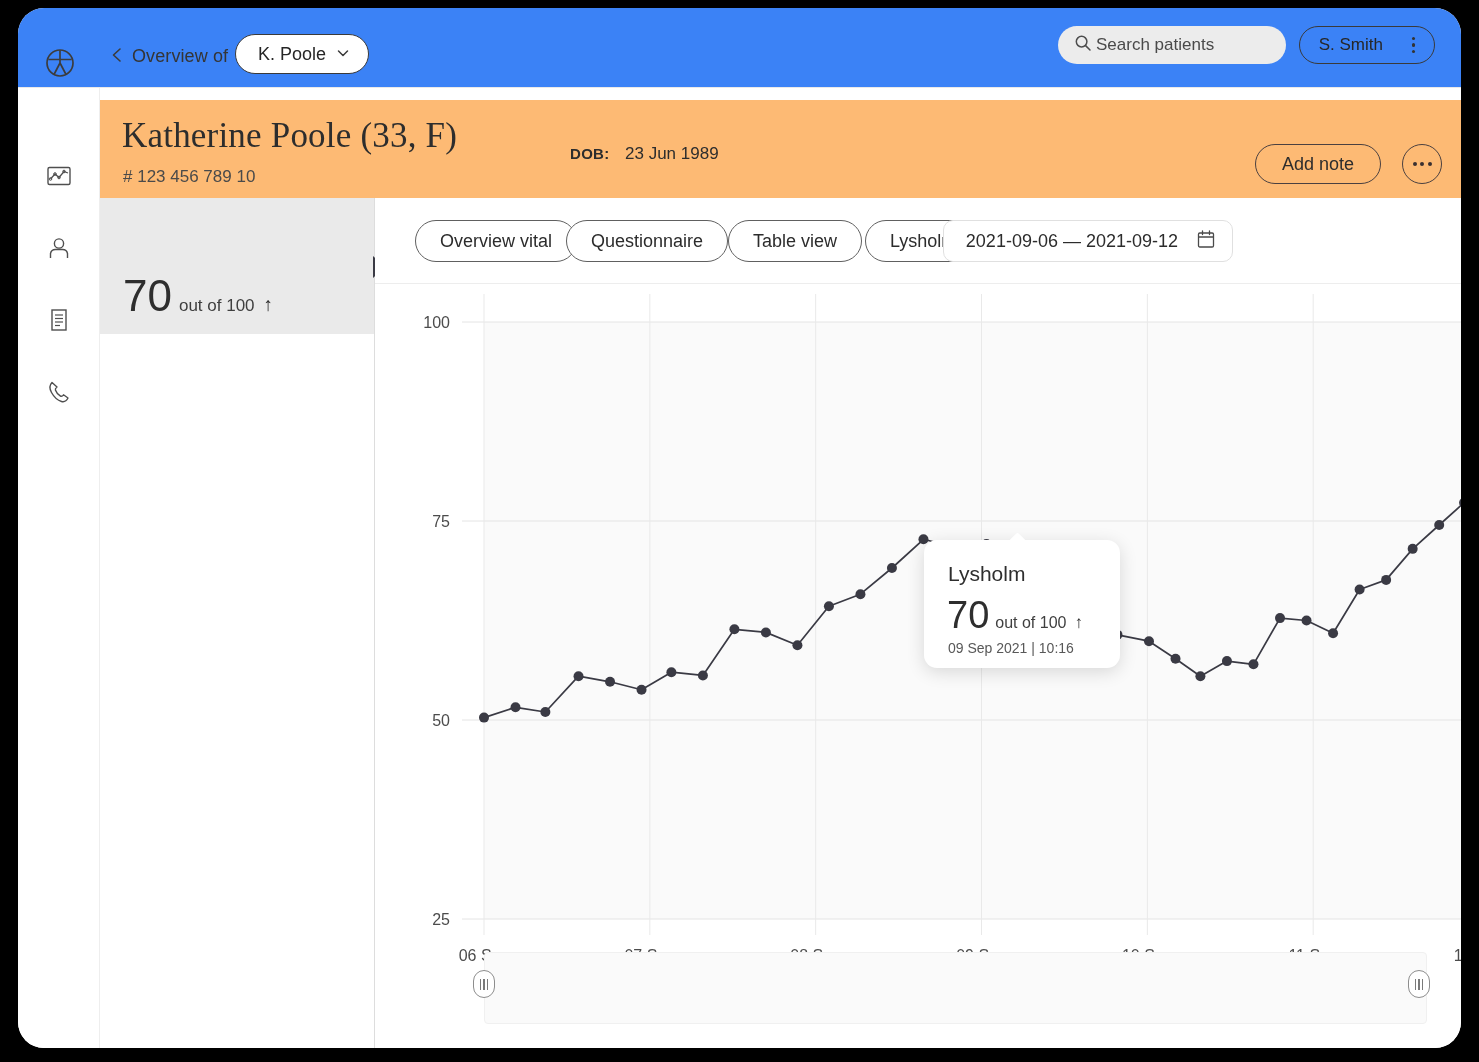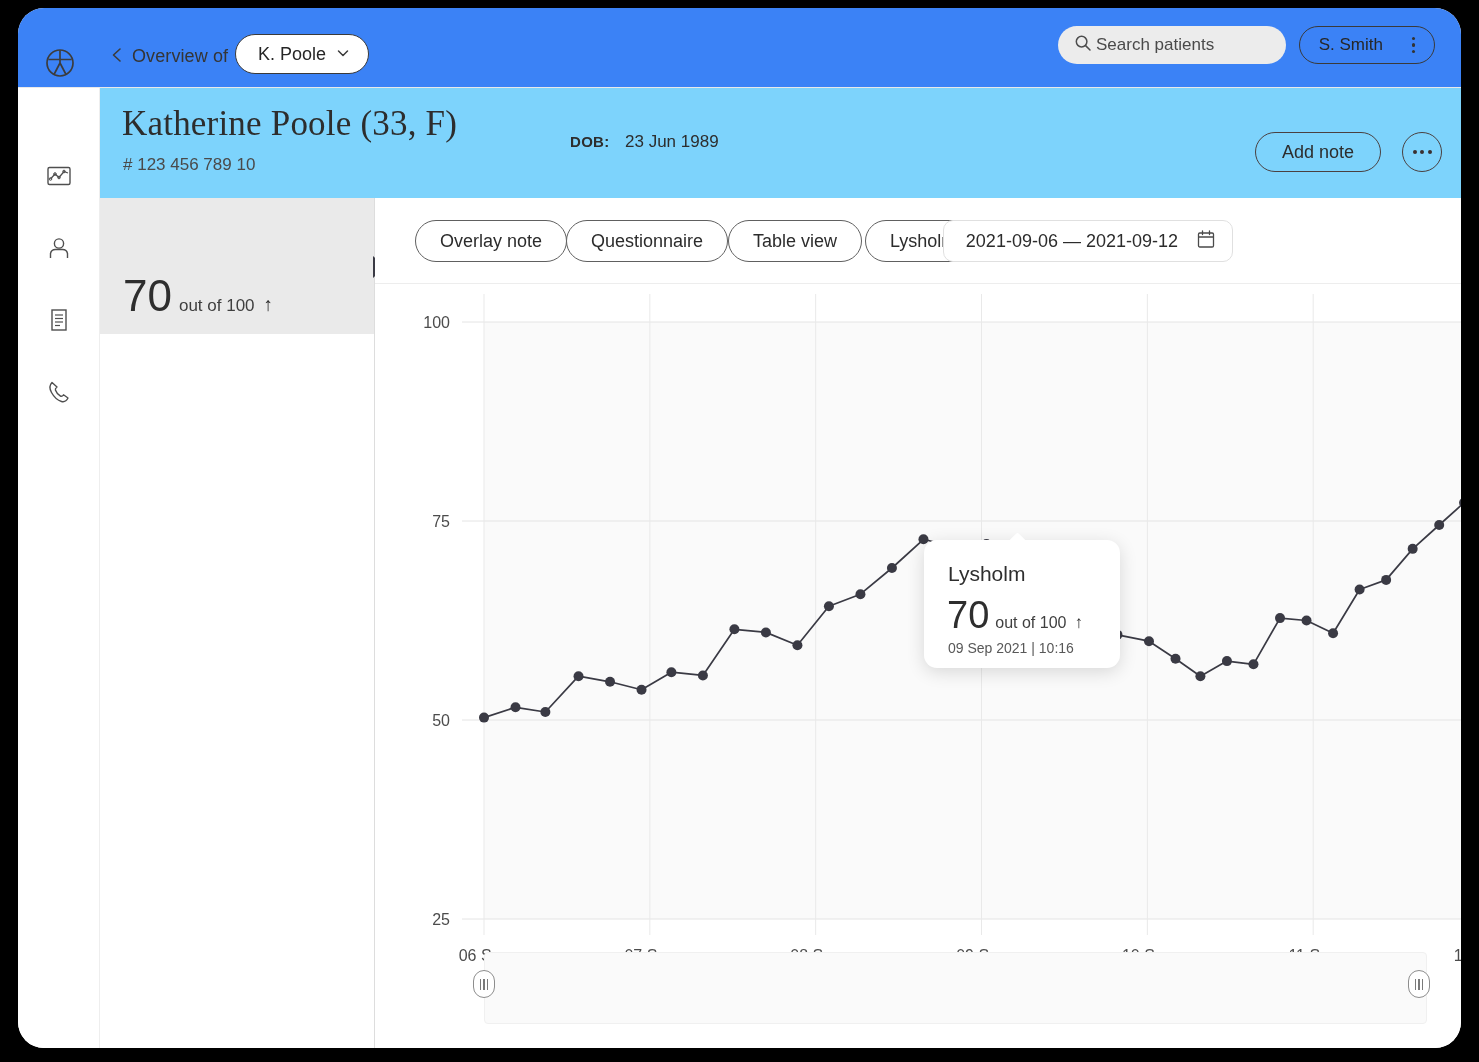--- a/index.html
+++ b/index.html
@@ -74,23 +74,23 @@
   }
   .rail-item {
     position: absolute; left: 23px;
     width: 36px; height: 36px;
     display: flex; align-items: center; justify-content: center;
     cursor: pointer;
   }
 
   
   .banner {
-    position: absolute; left: 82px; top: 80px;
+    position: absolute; left: 82px; top: 92px;
     width: calc(100% - 82px); height: 110px;
-    background: #7dd3fc;
+    background: #fdba74;
   }
   .pname {
     position: absolute; left: 22px; top: 16px;
     font-family: "Liberation Serif", serif;
     font-size: 35px; color: #2d2d2d; letter-spacing: .2px;
   }
   .pid {
     position: absolute; left: 23px; top: 67px;
     font-size: 17px; color: #4a4a4a;
   }
@@ -341,21 +341,21 @@
     <div class="metric-value">
       <span class="big">70</span>
       <span class="sub">out of 100</span>
       <span class="arrow">↑</span>
     </div>
   </div>
   <div class="panel-divider"></div>
   <div class="panel-caret"></div>
 
   <div class="toolbar">
-    <div class="tbtn" style="left:40px">Overlay note</div>
+    <div class="tbtn" style="left:40px">Overview vital</div>
     <div class="tbtn" style="left:191px">Questionnaire</div>
     <div class="tbtn" style="left:353px">Table view</div>
     <div class="tbtn" style="left:490px">
       <span>Lysholm</span>
       <span>
         <svg viewBox="0 0 14 14" width="14" height="14">
           <polyline points="2.5,5 7,9.5 11.5,5" fill="none" stroke="#3b3b3b" stroke-width="1.4" stroke-linecap="round" stroke-linejoin="round"></polyline>
         </svg>
       </span>
     </div>

